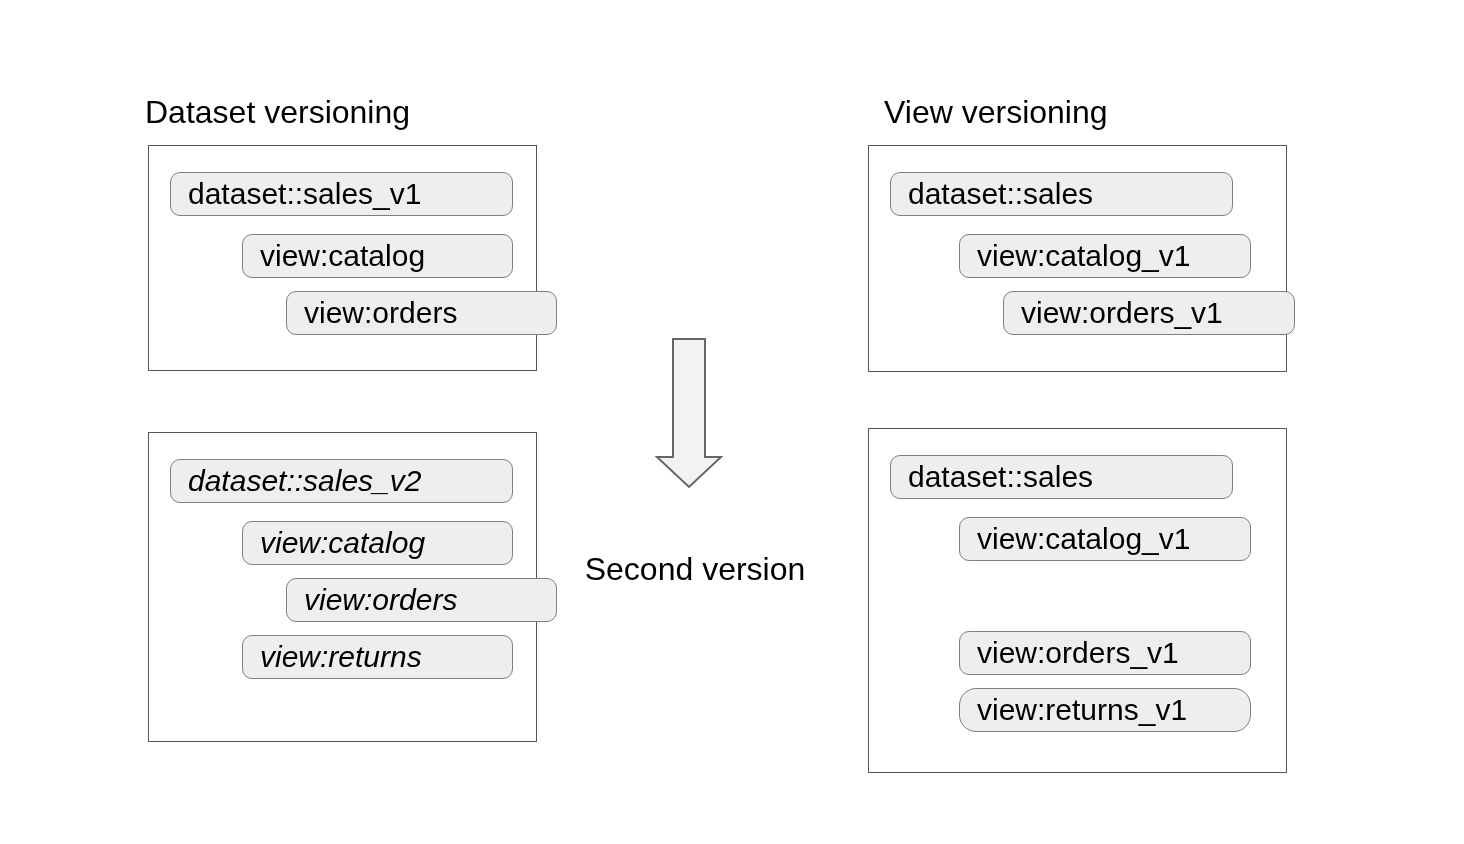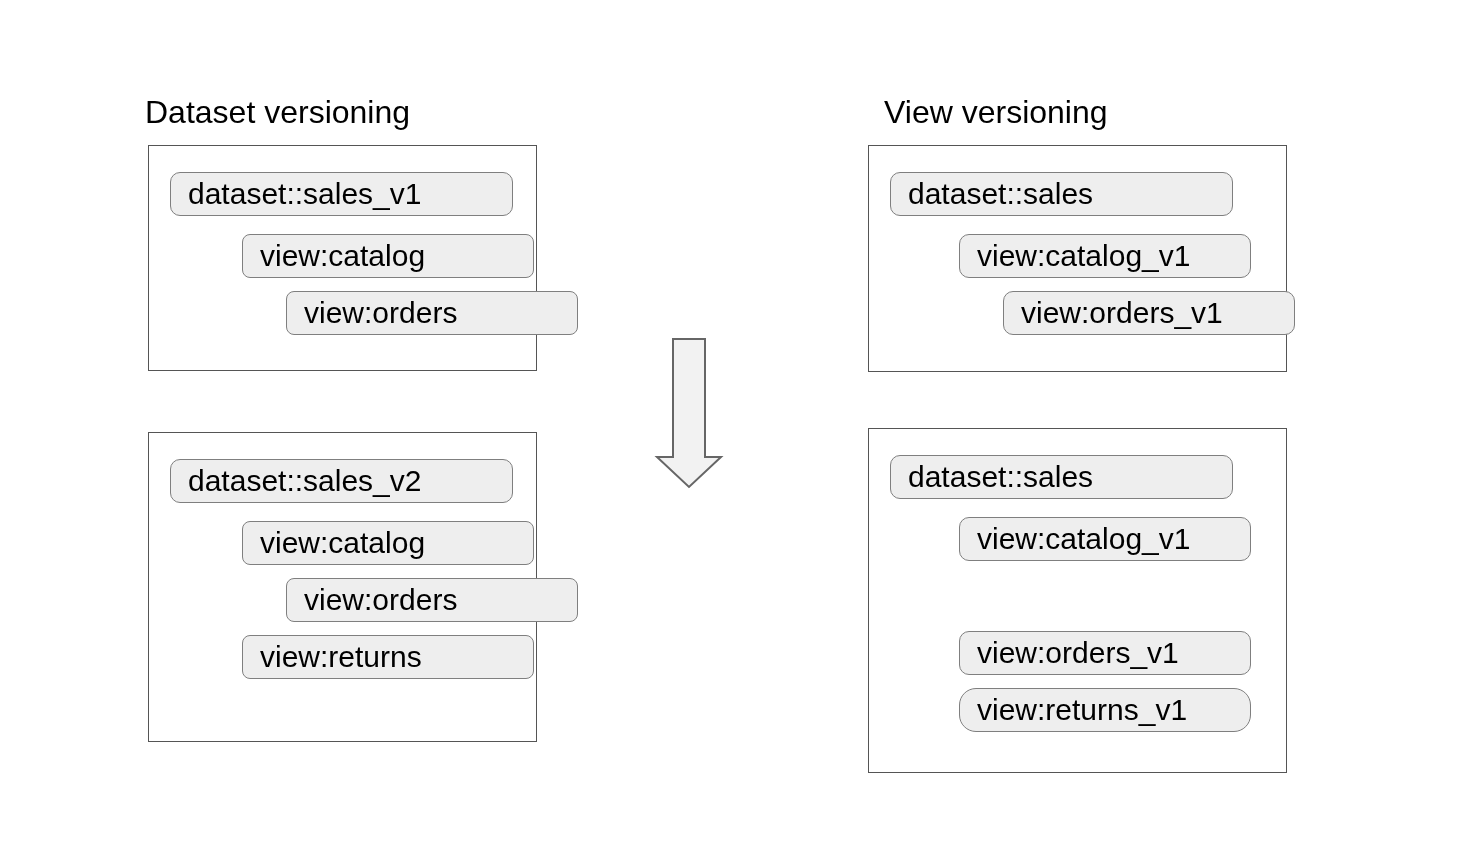--- a/index.html
+++ b/index.html
@@ -27,39 +27,39 @@
   .title-left  { left: 145px; top: 94px; }
   .title-right { left: 884px; top: 94px; }
 
   .group-box {
     position: absolute;
     border: 1.5px solid #555555;
     background: #ffffff;
     box-sizing: border-box;
   }
   .box-tl { left: 148px; top: 145px; width: 389px; height: 226px; }
-  .box-bl { left: 148px; top: 432px; width: 389px; height: 310px; }
+  .box-bl { left: 148px; top: 432px; width: 389px; height: 310px; font-style: italic; }
   .box-tr { left: 868px; top: 145px; width: 419px; height: 227px; }
   .box-br { left: 868px; top: 428px; width: 419px; height: 345px; }
 
   .pill {
     position: absolute;
     height: 44px;
     box-sizing: border-box;
     background: #eeeeee;
     border: 1.5px solid #7f7f7f;
     border-radius: 10px;
     font-size: 30px;
     line-height: 41px;
     padding-left: 17px;
     white-space: nowrap;
     overflow: hidden;
   }
   .dataset-pill { left: 21px; top: 26px; width: 343px; }
-  .l-view { left: 93px; width: 292px; border-radius: 8px; }
+  .l-view { left: 93px; width: 271px; }
   .r-view { left: 90px; width: 292px; }
   .row1 { top: 88px; }
   .row2 { top: 145px; margin-left: 44px; }
   .row3 { top: 202px; }
   .row4 { top: 259px; border-radius: 17px; }
 
   .center-label {
     position: absolute;
     left: 570px;
     width: 250px;
@@ -114,14 +114,15 @@
     <div class="pill r-view row4">view:returns_v1</div>
   </div>
 
 
   <div class="arrow-wrap">
     <svg width="72" height="153" viewBox="0 0 72 153" xmlns="http://www.w3.org/2000/svg">
       <path d="M20 2 L52 2 L52 120 L68 120 L36 150 L4 120 L20 120 Z" fill="#f2f2f2" stroke="#666666" stroke-width="2" stroke-linejoin="miter"></path>
     </svg>
   </div>
 
+  <div class="center-label second-label">Second version</div>
 
 </div>
 
 </body></html>

